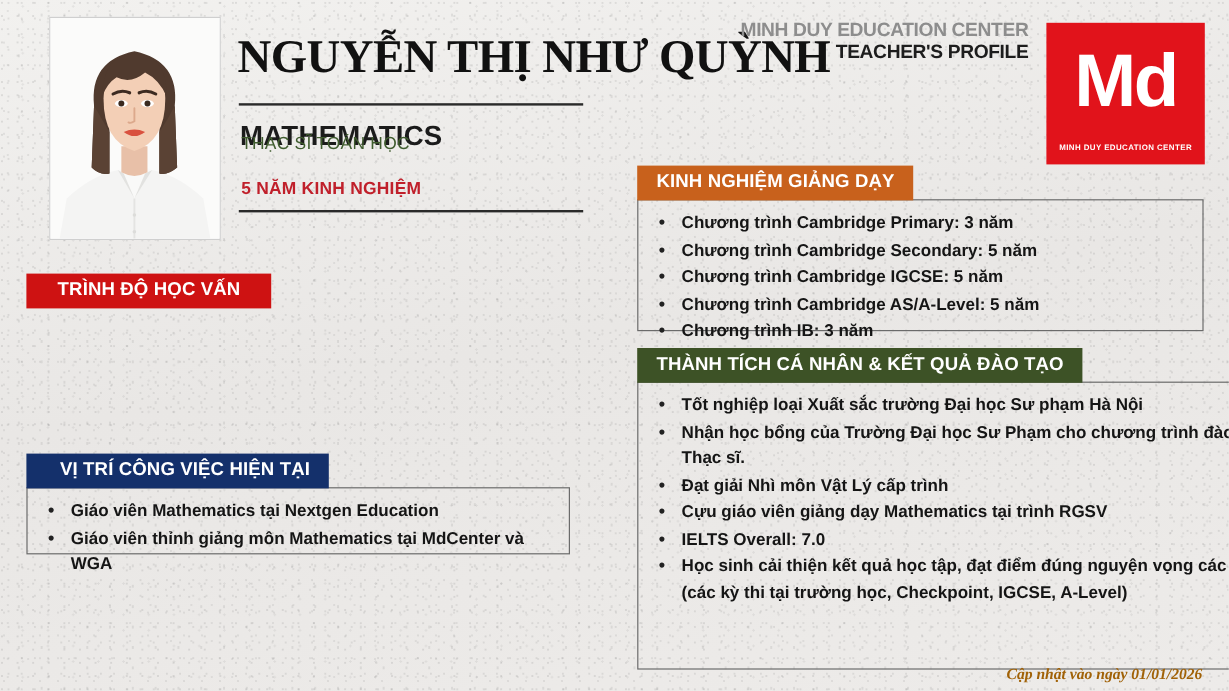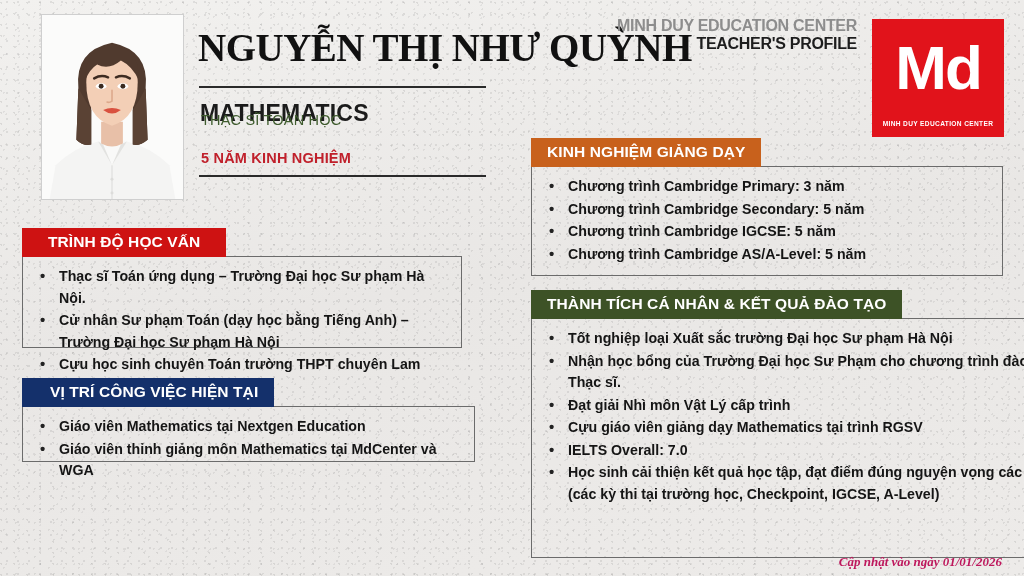--- a/index.html
+++ b/index.html
@@ -132,21 +132,21 @@
   #panel-experience .panel-body { height:110px; }
 
   #panel-achievements { left:531px; top:290px; width:547px; }
   #panel-achievements .panel-head { background:#3d5226; }
   #panel-achievements .panel-body { height:240px; }
 
   .footer-note {
     position:absolute; right:22px; top:554px;
     font-family:"Liberation Serif", serif;
     font-style:italic; font-weight:700;
-    font-size:13px; color:#be185d;
+    font-size:13px; color:#a16207;
     white-space:nowrap;
   }
 </style>
 </head>
 <body>
 
 <div id="texture"></div>
 
 <div id="page">
 
@@ -197,47 +197,41 @@
   <div class="center-name">MINH DUY EDUCATION CENTER</div>
   <div class="profile-kicker">TEACHER'S PROFILE</div>
 
   <div class="logo">
     <div class="logo-md">Md</div>
     <div class="logo-caption">MINH DUY EDUCATION CENTER</div>
   </div>
 
   <div class="panel" id="panel-education">
     <div class="panel-head">TRÌNH ĐỘ HỌC VẤN</div>
-    <div class="panel-body">
-      <ul class="items">
-        <li>Thạc sĩ Toán ứng dụng – Trường Đại học Sư phạm Hà Nội.</li>
-        <li>Cử nhân Sư phạm Toán (dạy học bằng Tiếng Anh) – Trường Đại học Sư phạm Hà Nội</li>
-        <li>Cựu học sinh chuyên Toán trường THPT chuyên Lam Sơn</li>
-      </ul>
-    </div>
   </div>
 
   <div class="panel" id="panel-position">
     <div class="panel-head">VỊ TRÍ CÔNG VIỆC HIỆN TẠI</div>
     <div class="panel-body">
       <ul class="items">
         <li>Giáo viên Mathematics tại Nextgen Education</li>
         <li>Giáo viên thỉnh giảng môn Mathematics tại MdCenter và WGA</li>
       </ul>
     </div>
   </div>
 
   <div class="panel" id="panel-experience">
     <div class="panel-head">KINH NGHIỆM GIẢNG DẠY</div>
     <div class="panel-body">
       <ul class="items">
         <li>Chương trình Cambridge Primary: 3 năm</li>
         <li>Chương trình Cambridge Secondary: 5 năm</li>
         <li>Chương trình Cambridge IGCSE: 5 năm</li>
         <li>Chương trình Cambridge AS/A-Level: 5 năm</li>
+        <li>Chương trình IB: 3 năm</li>
       </ul>
     </div>
   </div>
 
   <div class="panel" id="panel-achievements">
     <div class="panel-head">THÀNH TÍCH CÁ NHÂN &amp; KẾT QUẢ ĐÀO TẠO</div>
     <div class="panel-body">
       <ul class="items">
         <li>Tốt nghiệp loại Xuất sắc trường Đại học Sư phạm Hà Nội</li>
         <li>Nhận học bổng của Trường Đại học Sư Phạm cho chương trình đào tại Thạc sĩ.</li>

